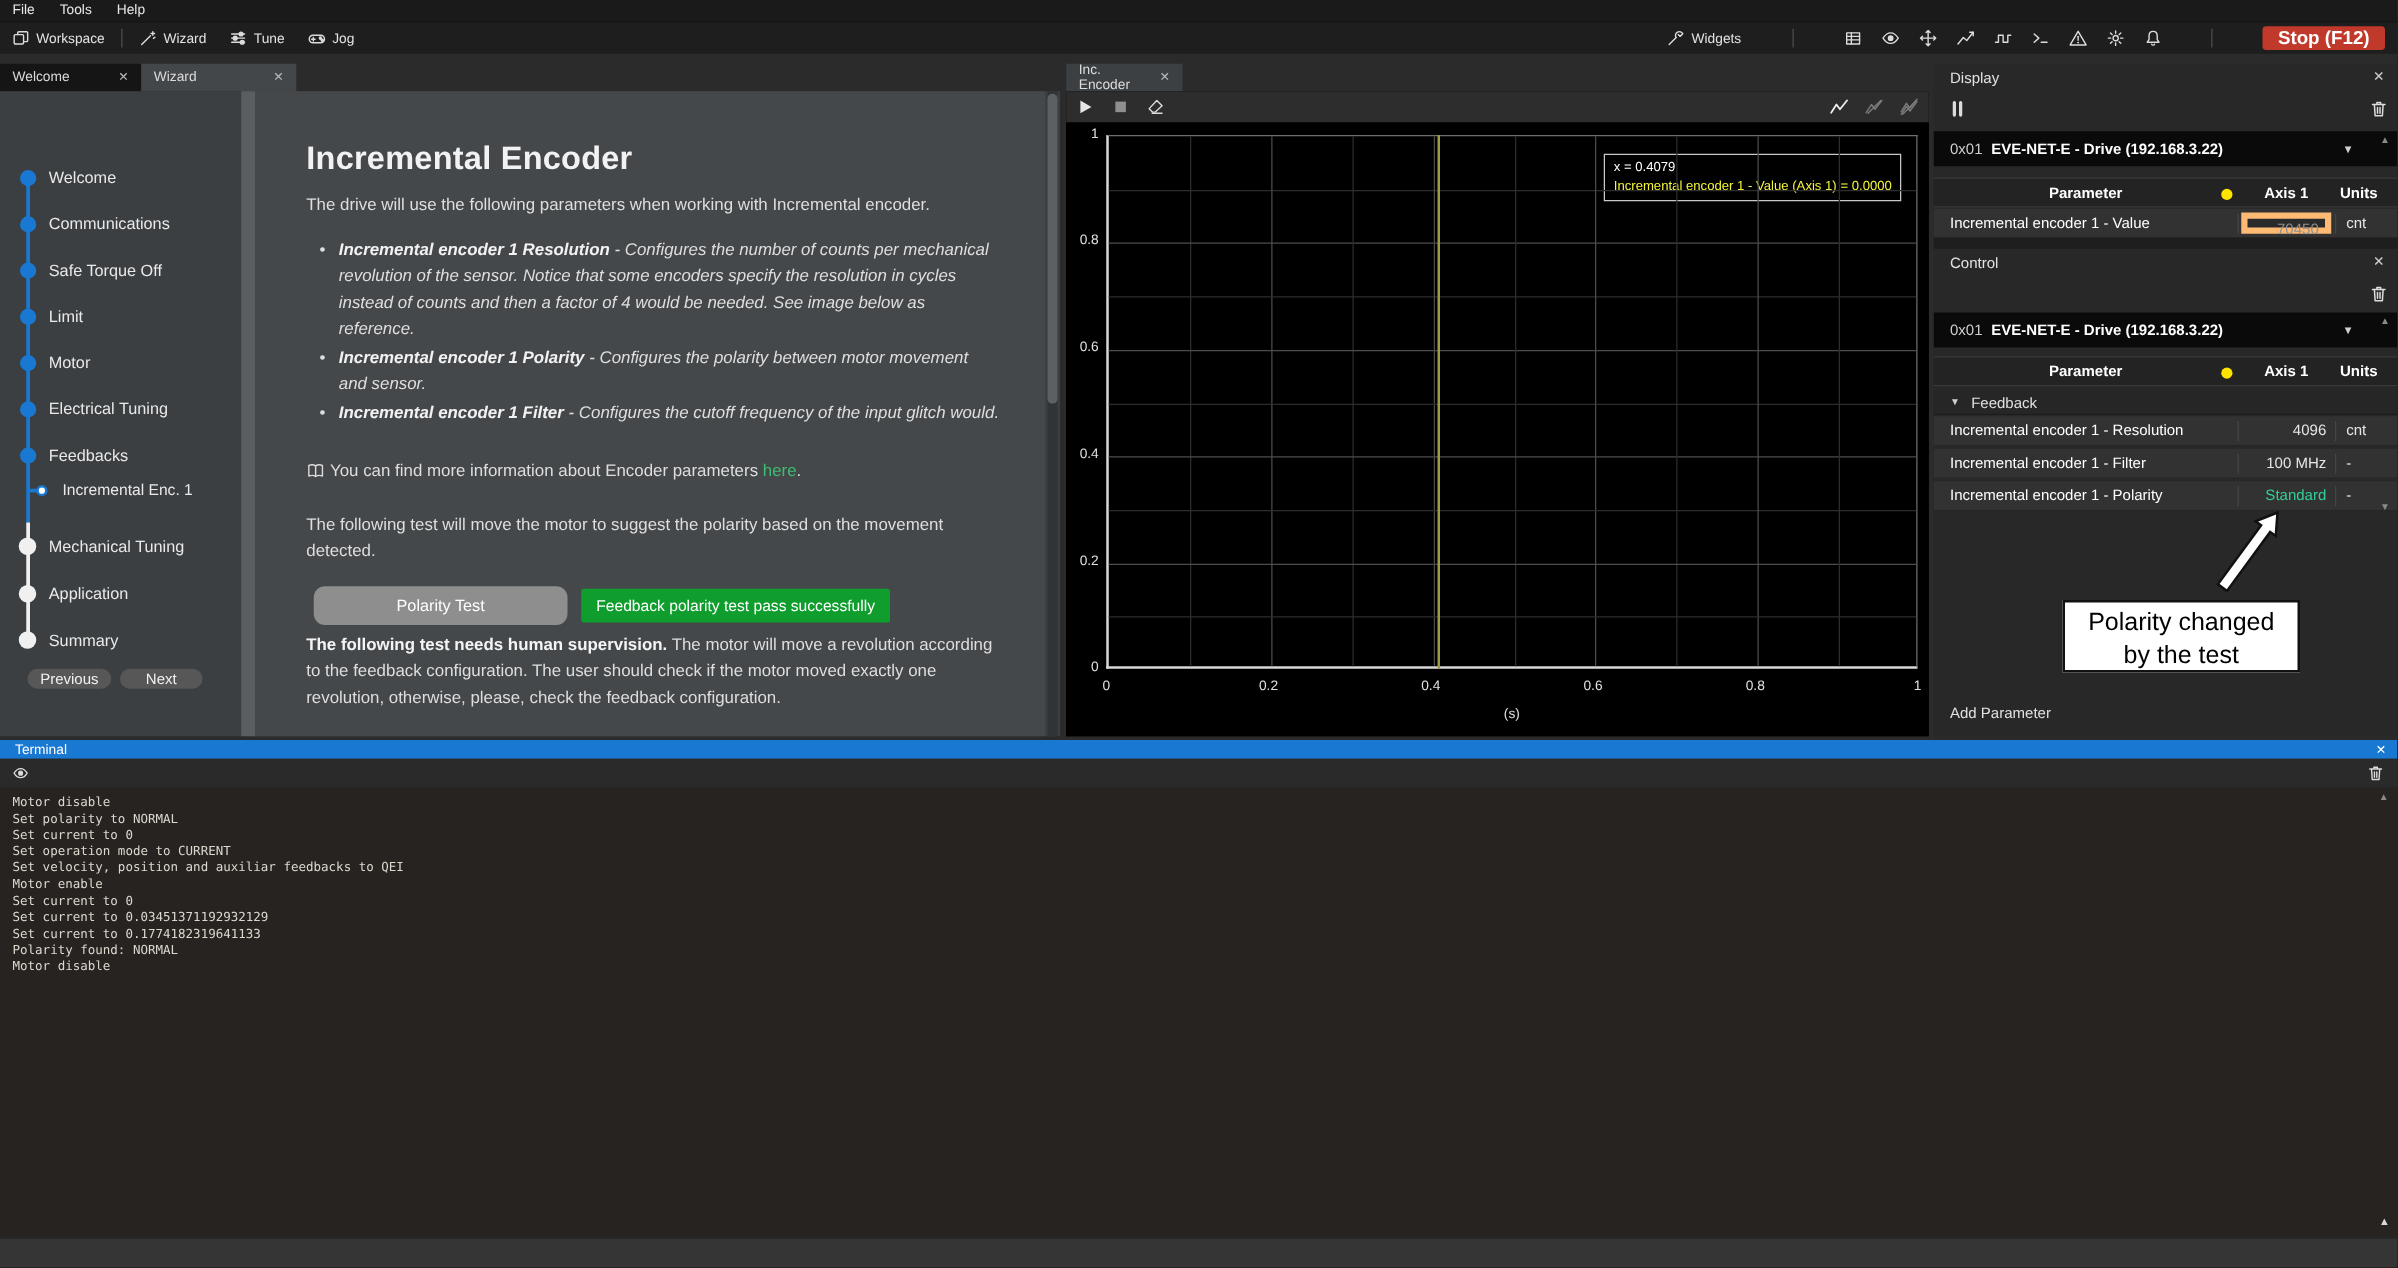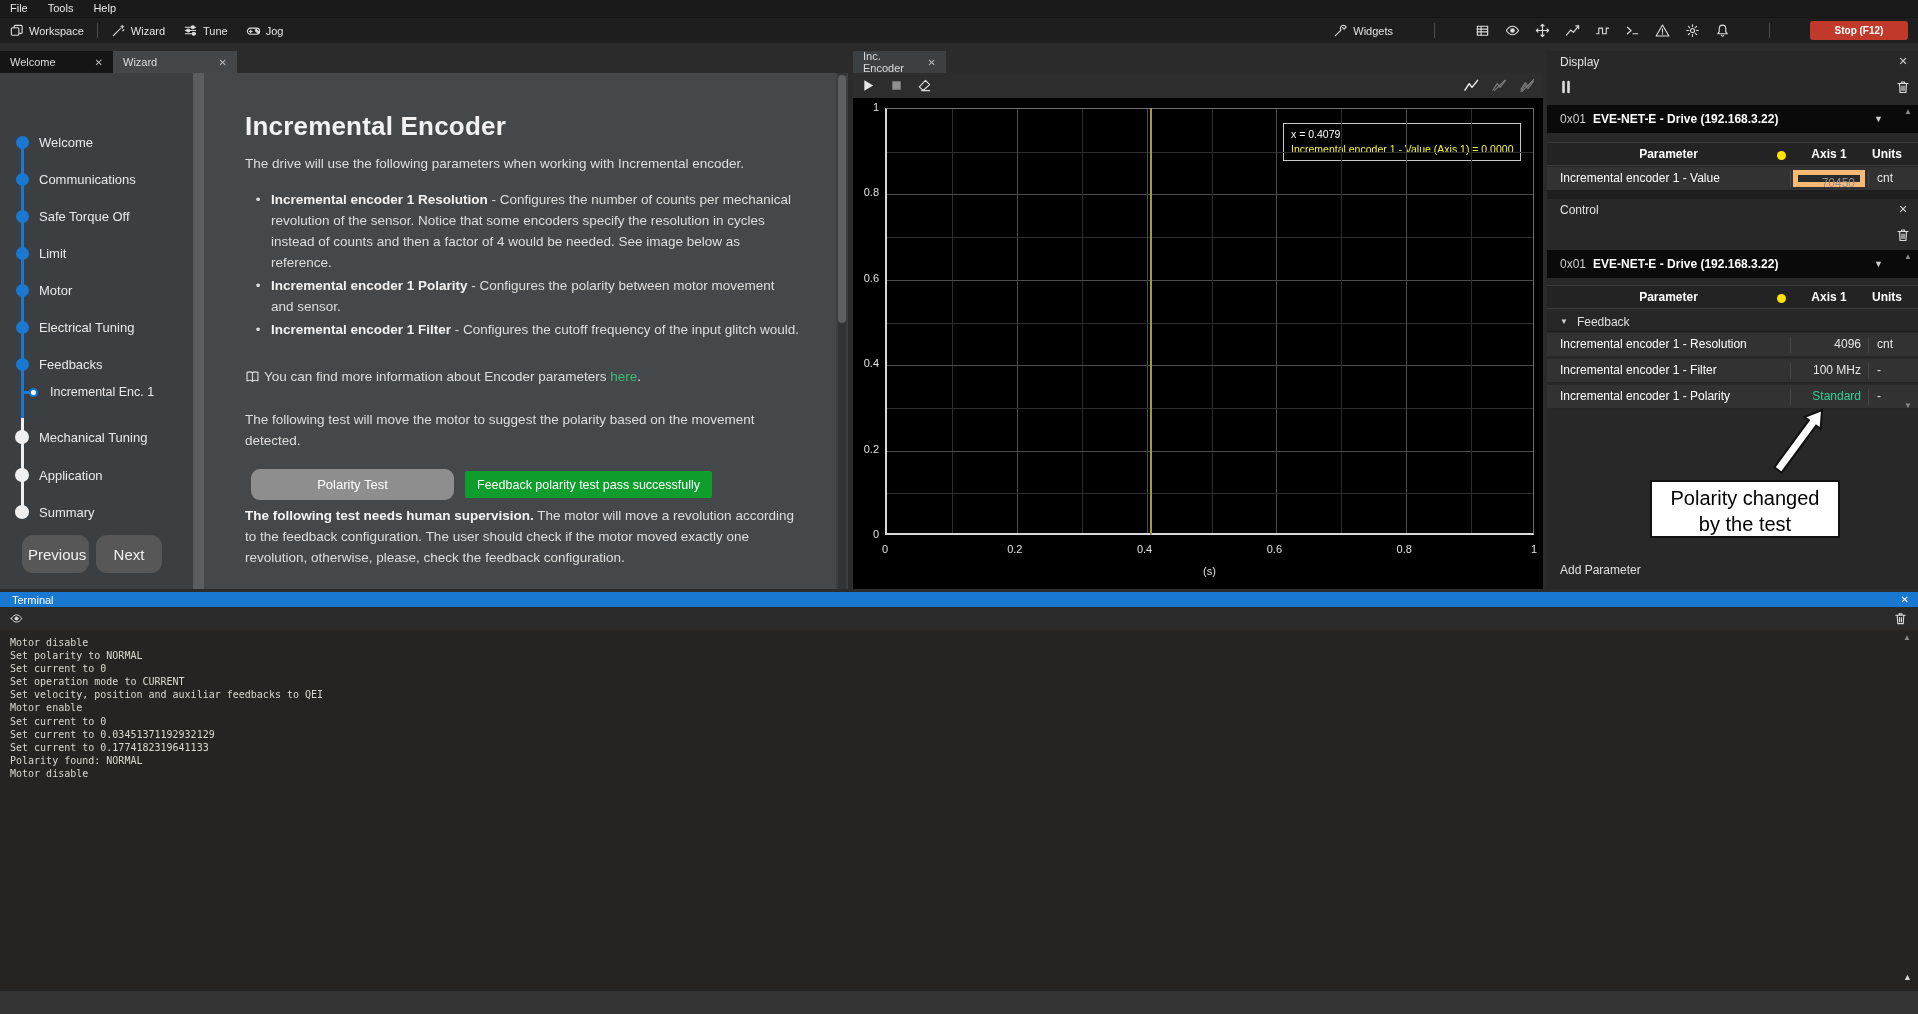--- a/index.html
+++ b/index.html
@@ -11,48 +11,48 @@
   .menubar{position:absolute;left:0;top:0;width:100%;height:17px;background:#1a1a1a;display:flex;align-items:center;}
   .menu-item{font-size:11px;color:#e8e8e8;padding:0 10px;line-height:17px;cursor:default;}
   .toolbar{position:absolute;left:0;top:17px;width:100%;height:26px;background:#1e1e1e;display:flex;align-items:center;border-top:1px solid #141414;box-sizing:border-box;}
   .tb-left,.tb-right{display:flex;align-items:center;height:100%;}
   .tb-right{margin-left:auto;gap:28px;}
   .tbtn{display:flex;align-items:center;gap:5px;font-size:11px;color:#e3e3e3;padding:0 9px;height:100%;}
   .tb-divider{width:1px;height:15px;background:#4d4d4d;margin:0 4px;}
   .tb-icon{width:30px;height:100%;display:flex;align-items:center;justify-content:center;}
   .icn{display:inline-flex;width:15px;height:15px;}
   .icn svg{width:100%;height:100%;}
-  .stop-btn{background:var(--stop-red);color:#fff;font-weight:bold;font-size:10px;border:none;border-radius:3px;
+  .stop-btn{background:var(--stop-red);color:#fff;font-weight:bold;font-size:15px;border:none;border-radius:3px;
             padding:0;width:98px;height:19px;margin:0 10px 0 8px;font-family:inherit;}
 
   
   .tab{position:absolute;top:51px;height:22px;display:flex;align-items:center;font-size:11px;color:#dcdcdc;
        padding:0 10px;box-sizing:border-box;justify-content:space-between;}
   .tab .tclose{color:#b9b9b9;font-size:10px;margin-left:14px;}
   .tab-welcome{left:0;width:113px;background:#151515;}
   .tab-wizard{left:113px;width:124px;background:#44474a;}
   .tab-chart{left:853px;width:93px;background:#3d4043;}
 
   
   .wizard-panel{position:absolute;left:0;top:73px;width:848px;height:516px;background:#3b3f42;}
   .wz-divider{position:absolute;left:193px;top:0;width:11px;height:516px;background:#5a5e61;}
   .wz-content{position:absolute;left:204px;top:0;width:632px;height:516px;background:#45484a;overflow:hidden;}
   .wz-scroll{position:absolute;left:838px;top:0;width:8px;height:516px;background:#313437;}
   .wz-thumb{position:absolute;left:838px;top:2px;width:8px;height:248px;background:#5c6063;border-radius:4px;}
   .step-dot{position:absolute;border-radius:50%;box-sizing:border-box;}
   .step-label{position:absolute;font-size:13px;color:#e9e9e9;white-space:nowrap;transform:translateY(-50%);}
-  .nav-btn{position:absolute;background:#575757;border:none;border-radius:11px;color:#f0f0f0;font-size:15px;
-           height:38px;font-family:inherit;}
+  .nav-btn{position:absolute;background:#575757;border:none;border-radius:11px;color:#f0f0f0;font-size:12px;
+           height:16px;font-family:inherit;}
   .wline{position:absolute;width:3px;}
 
   .wz-title{position:absolute;left:41px;top:38px;font-size:26px;font-weight:bold;color:#f2f2f2;letter-spacing:.2px;}
   .wz-text{position:absolute;font-size:13.5px;line-height:21px;color:#dedede;width:555px;}
   .bullet{display:flex;margin-bottom:2px;}
   .bdot{width:26px;flex:0 0 26px;text-align:center;color:#dedede;font-size:13.5px;line-height:21px;}
-  .btxt{width:529px;font-size:13.5px;line-height:21px;color:#dedede;}
+  .btxt{width:529px;font-size:13.5px;line-height:21px;color:#dedede;font-style:italic;}
   .btxt b{color:#f2f2f2;}
   .inforow{position:absolute;left:41px;top:296px;font-size:13.5px;color:#dedede;display:flex;align-items:flex-end;gap:4px;}
   .inforow a{color:var(--link-green);text-decoration:none;}
   .polarity-btn{position:absolute;left:47px;top:396px;width:203px;height:31px;background:#8e8e8e;border:none;
                 border-radius:9px;color:#fff;font-size:13px;font-family:inherit;}
   .pass-badge{position:absolute;left:261px;top:398px;height:27px;background:var(--status-green);color:#fff;
               font-size:12.5px;display:flex;align-items:center;padding:0 12px;border-radius:2px;}
   .supervision b{color:#f4f4f4;}
 
   

